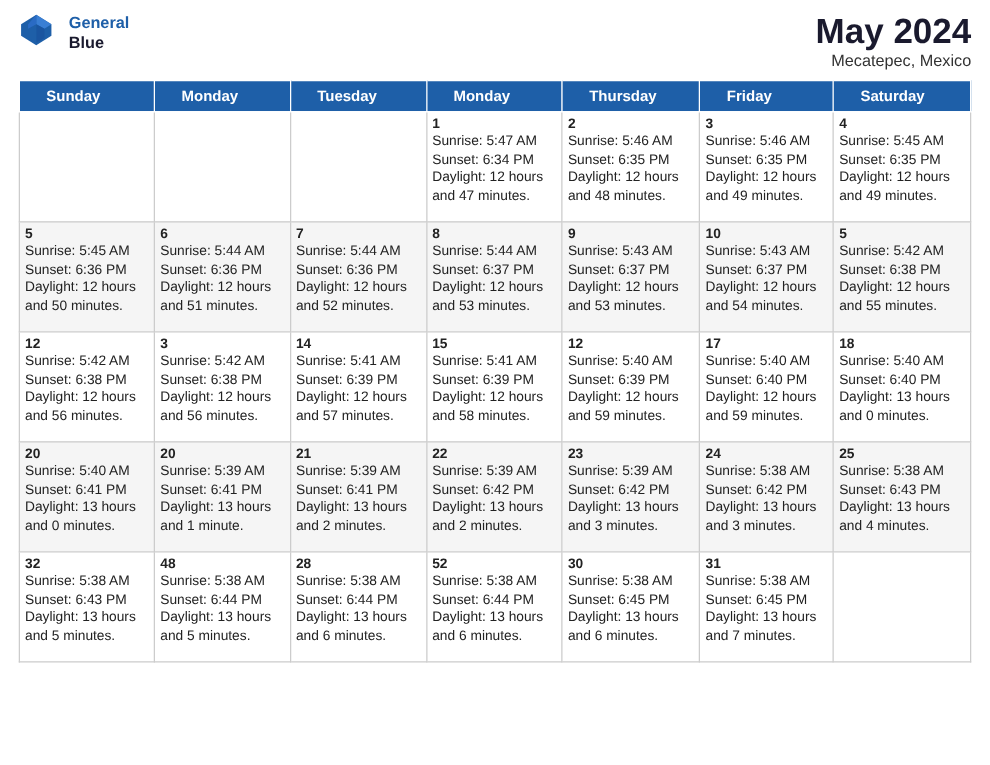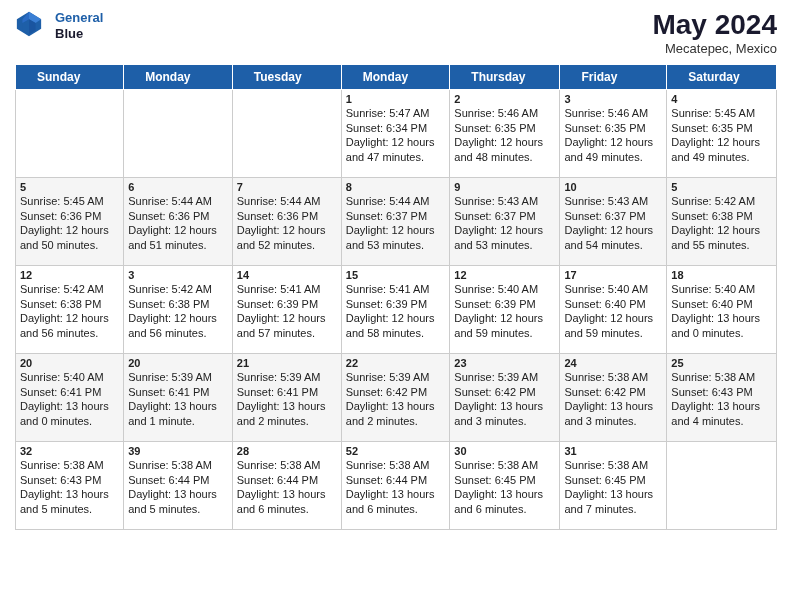--- a/index.html
+++ b/index.html
@@ -318,21 +318,21 @@
         </tr>
         <tr>
           <td>
             <span class="day-num">32</span>
             <div class="cell-text" style="white-space: pre-line;">Sunrise: 5:38 AM
 Sunset: 6:43 PM
 Daylight: 13 hours
 and 5 minutes.</div>
           </td>
           <td>
-            <span class="day-num">39</span>
+            <span class="day-num">48</span>
             <div class="cell-text" style="white-space: pre-line;">Sunrise: 5:38 AM
 Sunset: 6:44 PM
 Daylight: 13 hours
 and 5 minutes.</div>
           </td>
           <td>
             <span class="day-num">28</span>
             <div class="cell-text" style="white-space: pre-line;">Sunrise: 5:38 AM
 Sunset: 6:44 PM
 Daylight: 13 hours

